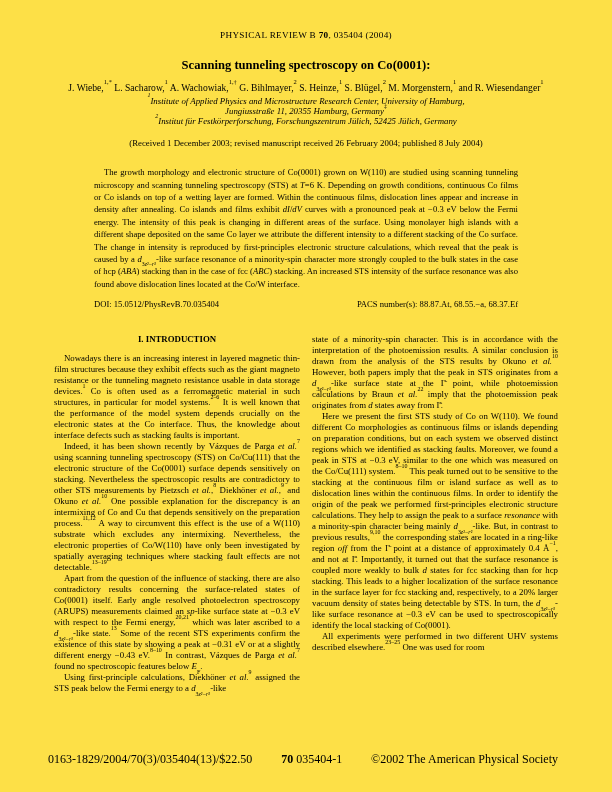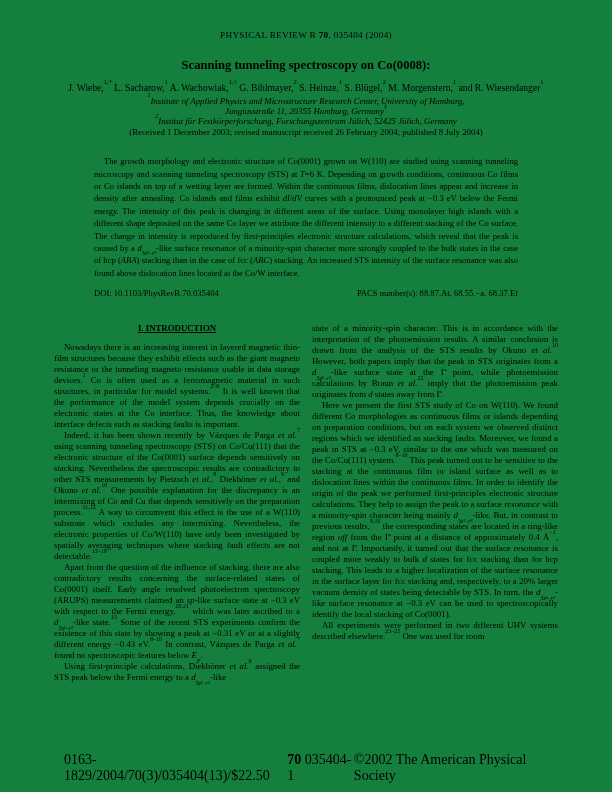--- a/index.html
+++ b/index.html
@@ -5,21 +5,21 @@
   html, body {
     margin: 0;
     padding: 0;
     background: #ffffff;
   }
   .page {
     position: relative;
     width: 612px;
     height: 792px;
     margin: 0 auto;
-    background: #15803d;
+    background: #fde047;
     color: #000000;
     font-family: "Liberation Serif", serif;
     box-sizing: border-box;
     padding: 30px 54px 0 54px;
     overflow: hidden;
   }
   sup { font-size: 0.68em; position: relative; top: -0.45em; line-height: 0; }
   sub { font-size: 0.68em; position: relative; top: 0.28em; line-height: 0; }
 
   .journal-line {
@@ -41,21 +41,21 @@
     line-height: 12px;
   }
   .affiliations {
     margin-top: 2px;
     text-align: center;
     font-style: italic;
     font-size: 8.8px;
     line-height: 10.2px;
   }
   .received {
-    margin-top: 0;
+    margin-top: 11px;
     text-align: center;
     font-size: 8.8px;
     line-height: 10.5px;
   }
   .abstract {
     width: 424px;
     margin: 18px auto 0 auto;
     text-align: justify;
     font-size: 8.6px;
     line-height: 12.4px;
@@ -78,68 +78,67 @@
     width: 246px;
     text-align: justify;
     font-size: 8.8px;
     line-height: 11px;
   }
   .section-heading {
     font-weight: bold;
     text-align: center;
     font-size: 8.8px;
     margin: 0 0 8px 0;
-    text-decoration: underline;
   }
   .section-heading.mid {
     margin-top: 8px;
   }
   .col p {
     margin: 0;
     text-indent: 10px;
   }
   .col p.noindent {
     text-indent: 0;
   }
   .footer {
     position: absolute;
-    left: 64px;
+    left: 48px;
     right: 54px;
     top: 752px;
     display: flex;
     justify-content: space-between;
     align-items: baseline;
-    font-size: 14px;
+    font-size: 12px;
   }
 </style>
 </head>
 <body>
 
 <div class="page">
 
   <div class="journal-line">PHYSICAL REVIEW B <b>70</b>, 035404 (2004)</div>
 
   <div class="paper-title">
-    <div>Scanning tunneling spectroscopy on Co(0008):</div>
+    <div>Scanning tunneling spectroscopy on Co(0001):</div>
   </div>
 
   <div class="authors">J. Wiebe,<sup>1,*</sup> L. Sacharow,<sup>1</sup> A. Wachowiak,<sup>1,†</sup> G. Bihlmayer,<sup>2</sup> S. Heinze,<sup>1</sup> S. Blügel,<sup>2</sup> M. Morgenstern,<sup>1</sup> and R. Wiesendanger<sup>1</sup></div>
 
   <div class="affiliations">
     <div><sup>1</sup>Institute of Applied Physics and Microstructure Research Center, University of Hamburg,</div>
     <div>Jungiusstraße 11, 20355 Hamburg, Germany<sup>‡</sup></div>
     <div><sup>2</sup>Institut für Festkörperforschung, Forschungszentrum Jülich, 52425 Jülich, Germany</div>
   </div>
 
   <div class="received">(Received 1 December 2003; revised manuscript received 26 February 2004; published 8 July 2004)</div>
 
   <div class="abstract">The growth morphology and electronic structure of Co(0001) grown on W(110) are studied using scanning tunneling microscopy and scanning tunneling spectroscopy (STS) at <i>T</i>=6 K. Depending on growth conditions, continuous Co films or Co islands on top of a wetting layer are formed. Within the continuous films, dislocation lines appear and increase in density after annealing. Co islands and films exhibit <i>dI</i>/<i>dV</i> curves with a pronounced peak at −0.3 eV below the Fermi energy. The intensity of this peak is changing in different areas of the surface. Using monolayer high islands with a different shape deposited on the same Co layer we attribute the different intensity to a different stacking of the Co surface. The change in intensity is reproduced by first-principles electronic structure calculations, which reveal that the peak is caused by a <i>d</i><sub>3<i>z</i>²−<i>r</i>²</sub>-like surface resonance of a minority-spin character more strongly coupled to the bulk states in the case of hcp (<i>ABA</i>) stacking than in the case of fcc (<i>ABC</i>) stacking. An increased STS intensity of the surface resonance was also found above dislocation lines located at the Co/W interface.</div>
 
   <div class="doi-row">
-    <span>DOI: 10.1103/PhysRevB.70.035404</span>
+    <span>DOI: 15.0512/PhysRevB.70.035404</span>
     <span>PACS number(s): 88.87.At, 68.55.−a, 68.37.Ef</span>
   </div>
 
   <div class="body-cols">
     <div class="col">
       <div class="section-heading">I. INTRODUCTION</div>
       <p>Nowadays there is an increasing interest in layered magnetic thin-film structures because they exhibit effects such as the giant magneto resistance or the tunneling magneto resistance usable in data storage devices.<sup>1</sup> Co is often used as a ferromagnetic material in such structures, in particular for model systems.<sup>2–6</sup> It is well known that the performance of the model system depends crucially on the electronic states at the Co interface. Thus, the knowledge about interface defects such as stacking faults is important.</p>
       <p>Indeed, it has been shown recently by Vázques de Parga <i>et al.</i><sup>7</sup> using scanning tunneling spectroscopy (STS) on Co/Cu(111) that the electronic structure of the Co(0001) surface depends sensitively on stacking. Nevertheless the spectroscopic results are contradictory to other STS measurements by Pietzsch <i>et al.</i>,<sup>8</sup> Diekhöner <i>et al.</i>,<sup>9</sup> and Okuno <i>et al.</i><sup>10</sup> One possible explanation for the discrepancy is an intermixing of Co and Cu that depends sensitively on the preparation process.<sup>11,12</sup> A way to circumvent this effect is the use of a W(110) substrate which excludes any intermixing. Nevertheless, the electronic properties of Co/W(110) have only been investigated by spatially averaging techniques where stacking fault effects are not detectable.<sup>13–19</sup></p>
       <p>Apart from the question of the influence of stacking, there are also contradictory results concerning the surface-related states of Co(0001) itself. Early angle resolved photoelectron spectroscopy (ARUPS) measurements claimed an <i>sp</i>-like surface state at −0.3 eV with respect to the Fermi energy,<sup>20,21</sup> which was later ascribed to a <i>d</i><sub>3<i>z</i>²−<i>r</i>²</sub>-like state.<sup>13</sup> Some of the recent STS experiments confirm the existence of this state by showing a peak at −0.31 eV or at a slightly different energy −0.43 eV.<sup>8–10</sup> In contrast, Vázques de Parga <i>et al.</i><sup>7</sup> found no spectroscopic features below <i>E</i><sub>F</sub>.</p>
       <p>Using first-principle calculations, Diekhöner <i>et al.</i><sup>9</sup> assigned the STS peak below the Fermi energy to a <i>d</i><sub>3<i>z</i>²−<i>r</i>²</sub>-like</p>

